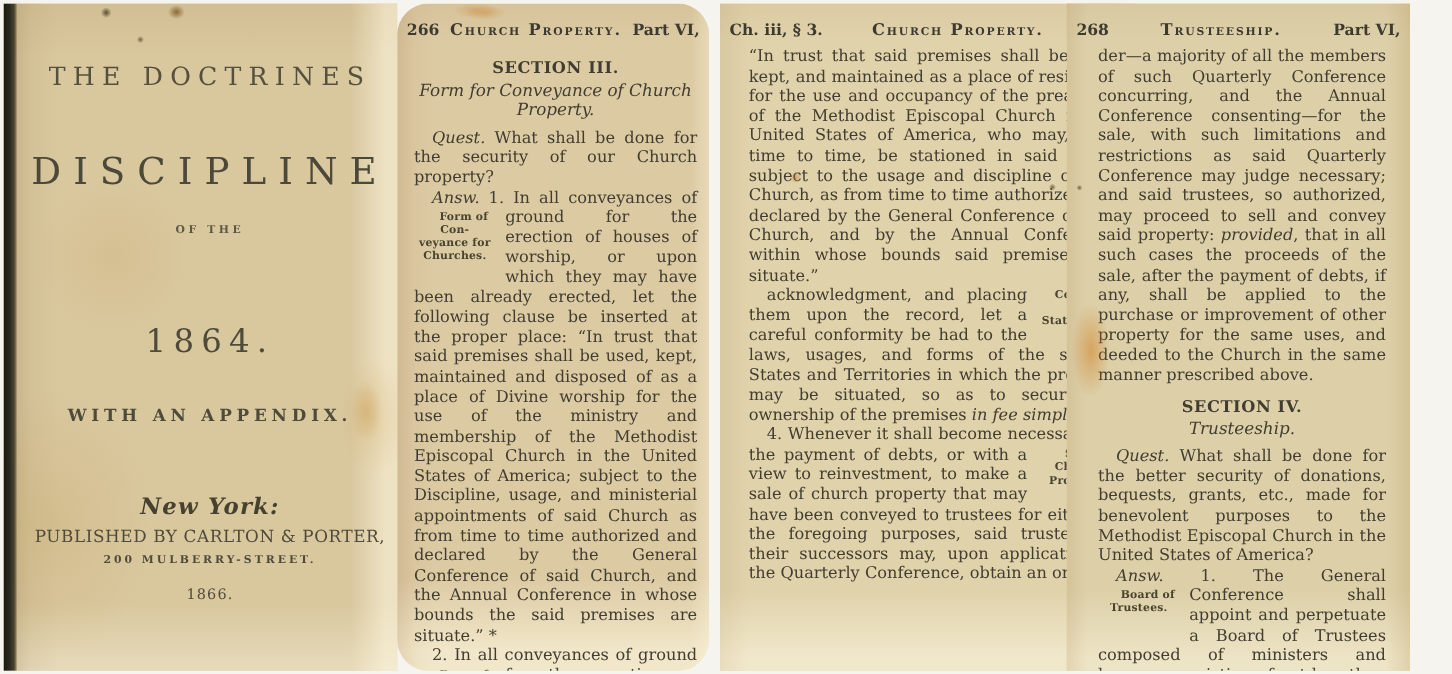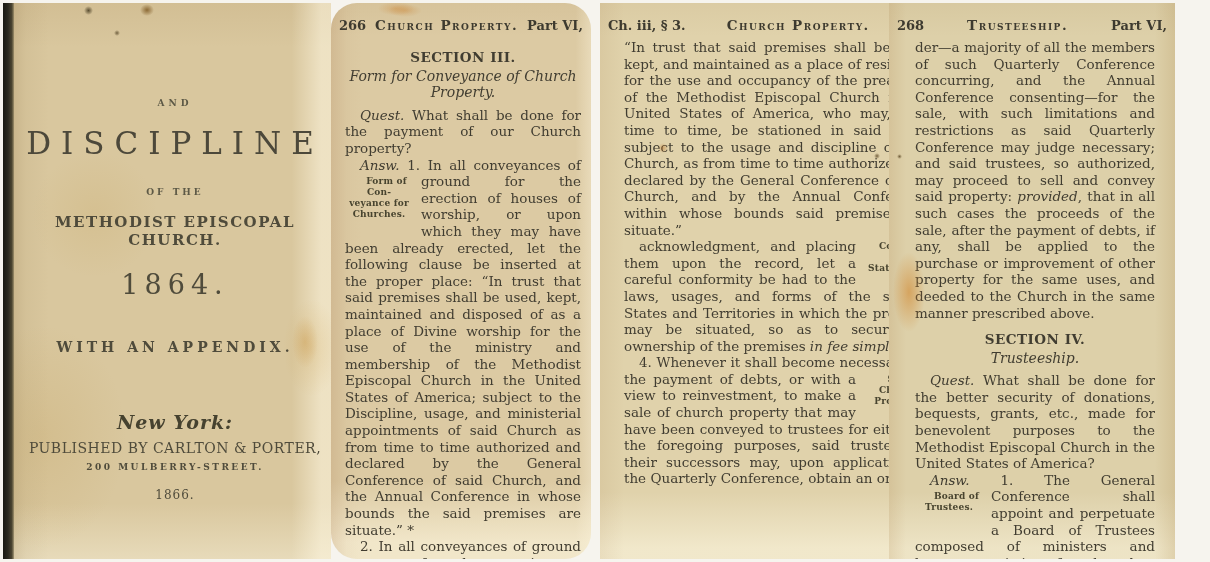--- a/index.html
+++ b/index.html
@@ -105,42 +105,41 @@
   .blot-h { left:658px; top:143px; width:10px; height:10px; background:radial-gradient(closest-side, rgba(190,120,45,0.5), rgba(190,120,45,0)); }
   .blot-i { left:292px; top:316px; width:26px; height:52px; background:radial-gradient(closest-side, rgba(200,145,60,0.35), rgba(200,145,60,0)); }
 </style>
 </head>
 <body>
 
 <div class="stage">
 
   <div class="panel panel-title">
     <div class="spine"></div>
-    <div class="tp-line tp-and">AND</div>
+    <div class="tp-line tp-doctrines">THE DOCTRINES</div>
     <div class="tp-line tp-discipline">DISCIPLINE</div>
     <div class="tp-line tp-ofthe">OF THE</div>
-    <div class="tp-line tp-church">METHODIST EPISCOPAL CHURCH.</div>
     <div class="tp-line tp-year">1864.</div>
     <div class="tp-line tp-appendix">WITH AN APPENDIX.</div>
     <div class="tp-line tp-city">New York:</div>
     <div class="tp-line tp-publisher">PUBLISHED BY CARLTON &amp; PORTER,</div>
     <div class="tp-line tp-address">200 MULBERRY-STREET.</div>
     <div class="tp-line tp-printyear">1866.</div>
   </div>
 
   <div class="panel panel-266">
     <div class="page-head">
       <span>266</span>
       <span class="head-center">Church Property.</span>
       <span>Part VI,</span>
     </div>
     <div class="page-body pb-266">
       <div class="sec-head">SECTION III.</div>
       <div class="sec-sub">Form for Conveyance of Church Property.</div>
-      <p class="indent"><span class="it">Quest.</span><span> What shall be done for the payment of our Church property?</span></p>
+      <p class="indent"><span class="it">Quest.</span><span> What shall be done for the security of our Church property?</span></p>
       <p class="indent"><span class="it">Answ.</span><span> 1. In all conveyances of ground</span><span class="sn left sn-3">Form of Con-
 veyance for
 Churches.</span> <span>for the erection of houses of worship, or upon which they may have been already erected, let the following clause be inserted at the proper place: “In trust that said premises shall be used, kept, maintained and disposed of as a place of Divine worship for the use of the ministry and membership of the Methodist Episcopal Church in the United States of America; subject to the Discipline, usage, and ministerial appointments of said Church as from time to time authorized and declared by the General Conference of said Church, and the Annual Conference in whose bounds the said premises are situate.” *</span></p>
       <p class="indent"><span>2. In all conveyances of ground for the</span><span class="sn left sn-3">Form of Con-
 veyance for
 Parsonages.</span> <span>erection of dwelling houses for the use of the preachers, or upon which they may have been already erected, let the following clause be inserted at the proper place:</span></p>
 
     </div>
   </div>
 

